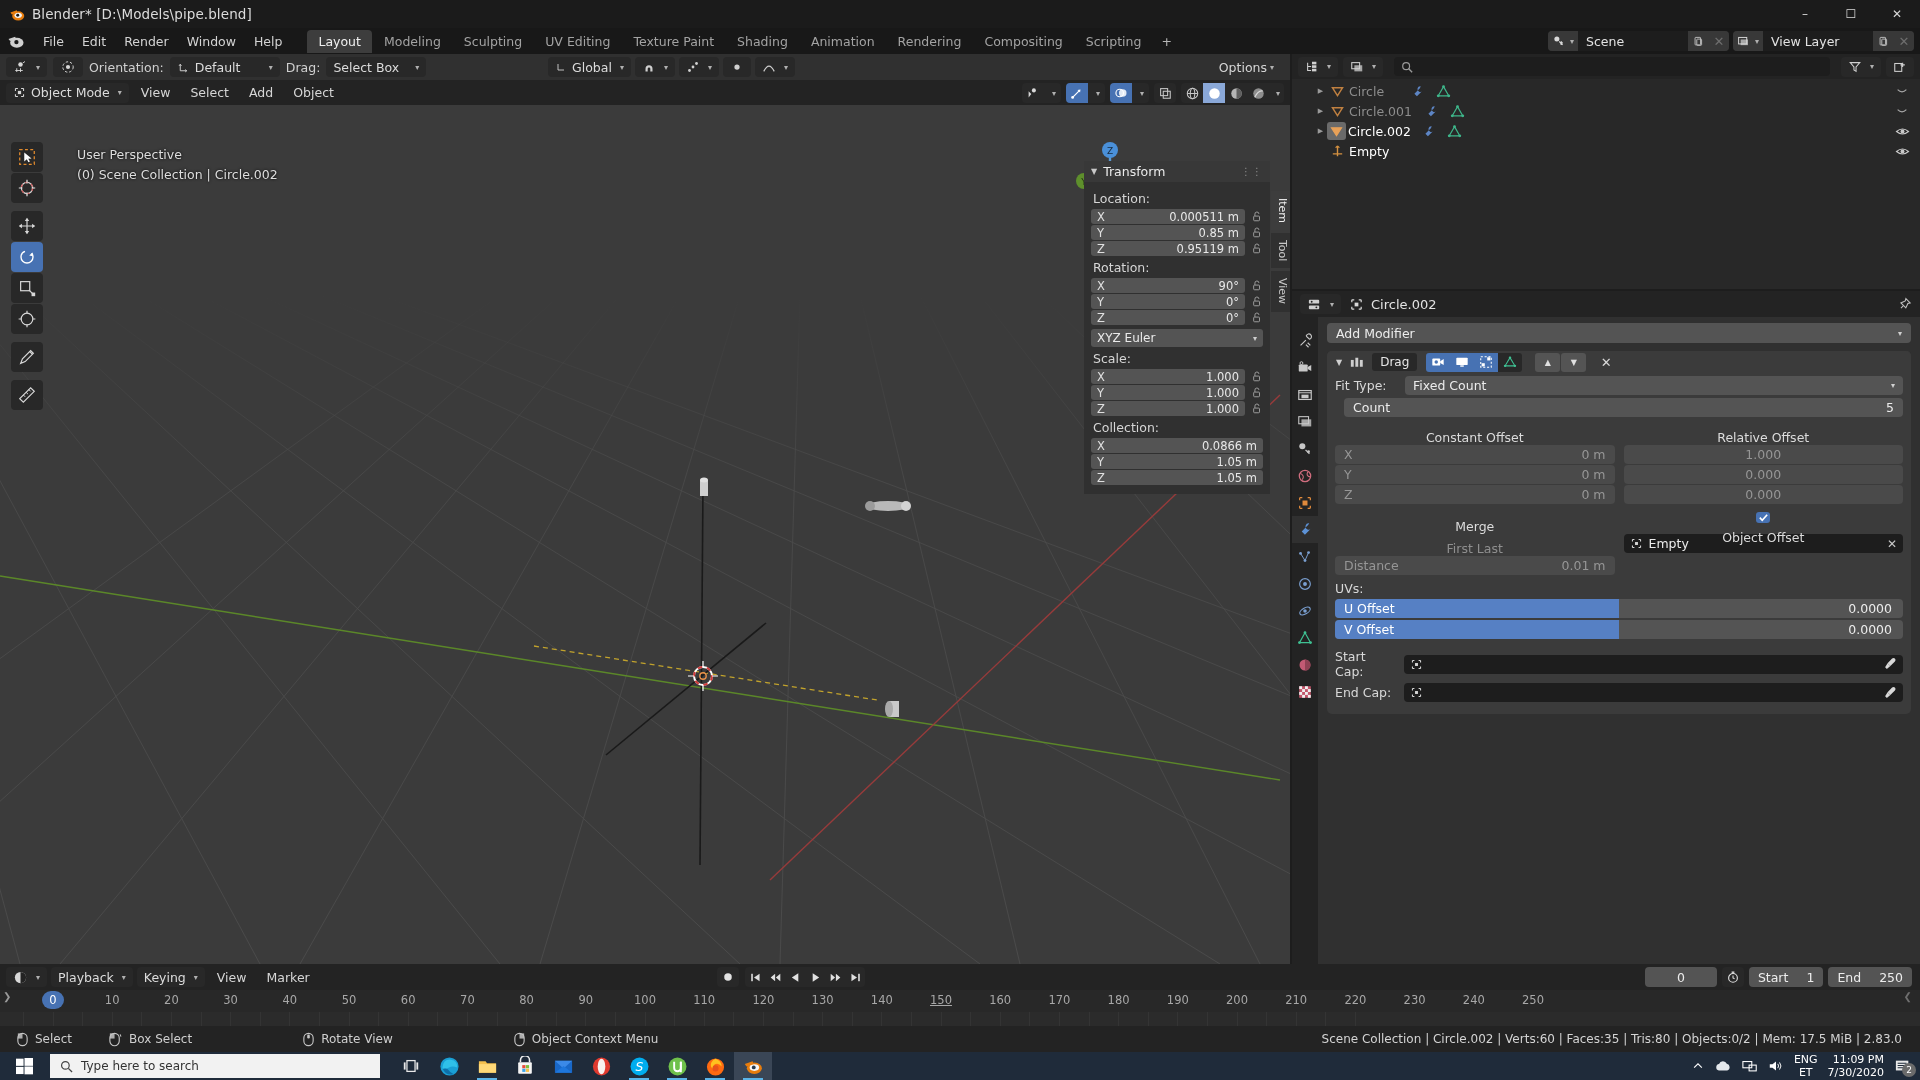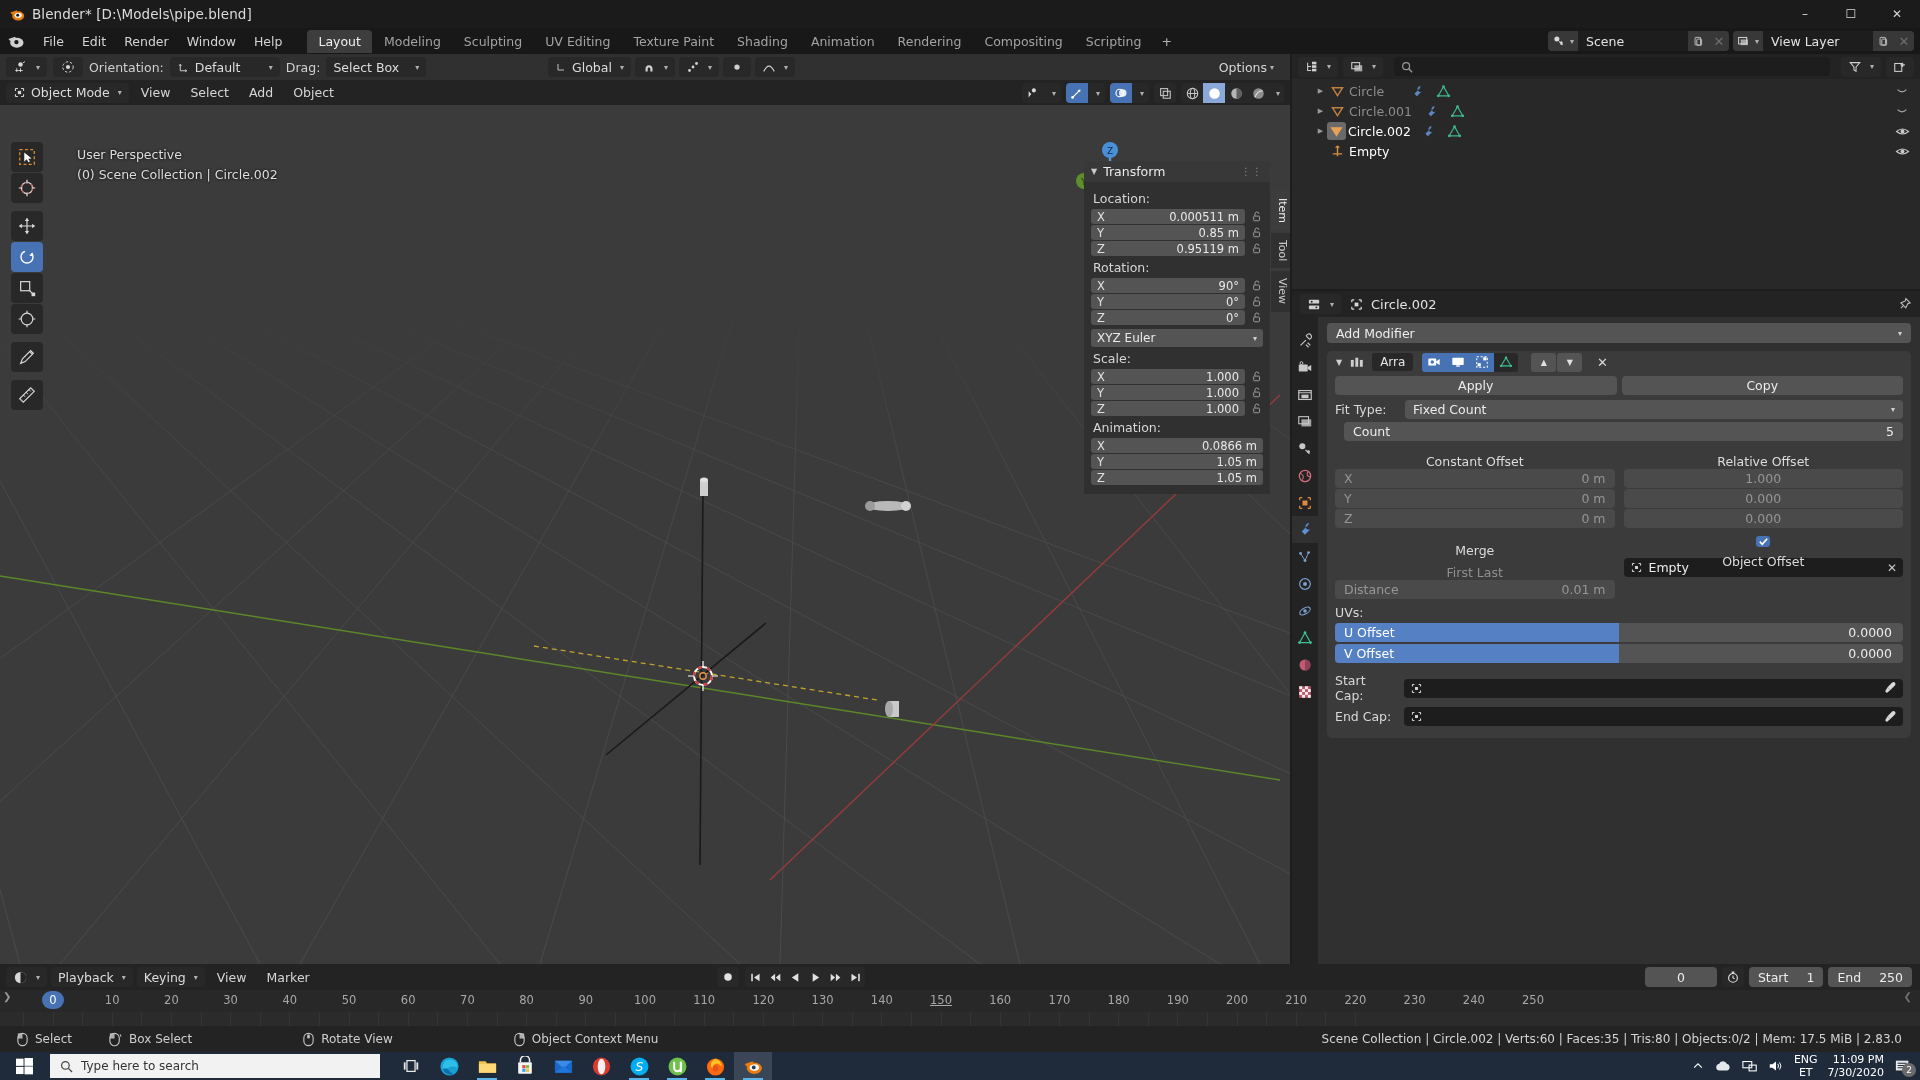--- a/index.html
+++ b/index.html
@@ -786,21 +786,21 @@
                 <span class="v">1.000</span>
             </div>
             <div class="np-lock">
               <svg width="10" height="11" viewBox="0 0 12 13">
                   <path d="M3.5 6 L3.5 3.6 A2.4 2.4 0 0 1 8.3 3.4" fill="none" stroke="#9a9a9a" stroke-width="1.2"></path>
                   <rect x="2" y="6" width="7" height="5.6" rx="1" fill="none" stroke="#9a9a9a" stroke-width="1.2"></rect>
                 </svg>
             </div>
           </div>
 
-          <div class="np-label">Animation:</div>
+          <div class="np-label">Collection:</div>
           <div class="np-row">
             <div class="np-field wide">
               <span class="k">X</span>
                 <span class="v">0.0866 m</span>
             </div>
           </div>
           <div class="np-row">
             <div class="np-field wide">
               <span class="k">Y</span>
                 <span class="v">1.05 m</span>
@@ -1125,21 +1125,21 @@
       <div class="mod-panel">
         <div class="mod-head">
           <span class="tri">▼</span>
           <span>
             <svg width="17" height="15" viewBox="0 0 20 16">
                 <rect x="1" y="5" width="3.4" height="8" fill="#cfcfcf"></rect>
                 <rect x="6.3" y="2.4" width="3.4" height="10.6" fill="#cfcfcf"></rect>
                 <rect x="11.6" y="5" width="3.4" height="8" fill="#cfcfcf"></rect>
               </svg>
           </span>
-          <div class="mod-name">Arra</div>
+          <div class="mod-name">Drag</div>
           <div class="mod-toggles">
             <div class="on">
               <svg width="14" height="14" viewBox="0 0 16 16">
                   <rect x="1.5" y="4" width="9" height="8" rx="1" fill="#fff"></rect>
                   <path d="M10.5 7 L14.5 4.6 L14.5 11.4 L10.5 9 Z" fill="#fff"></path>
                   <circle cx="6" cy="8" r="2" fill="#4772b3"></circle>
                 </svg>
             </div>
             <div class="on">
               <svg width="14" height="14" viewBox="0 0 16 16">
@@ -1164,24 +1164,20 @@
             </div>
           </div>
           <div class="mod-arrows">
             <div>▲</div>
             <div>▼</div>
           </div>
           <div class="mod-x">✕</div>
         </div>
 
         <div class="mod-body">
-          <div class="row2">
-            <div class="btn-grey">Apply</div>
-            <div class="btn-grey">Copy</div>
-          </div>
           <div class="prow">
             <span class="plab">Fit Type:</span>
             <div class="sel-field">
               <span>Fixed Count</span>
               <span class="cv">▾</span>
             </div>
           </div>
           <div class="num-field" style="margin:0 0 6px 9px;">
             <span>Count</span>
             <span class="v">5</span>

